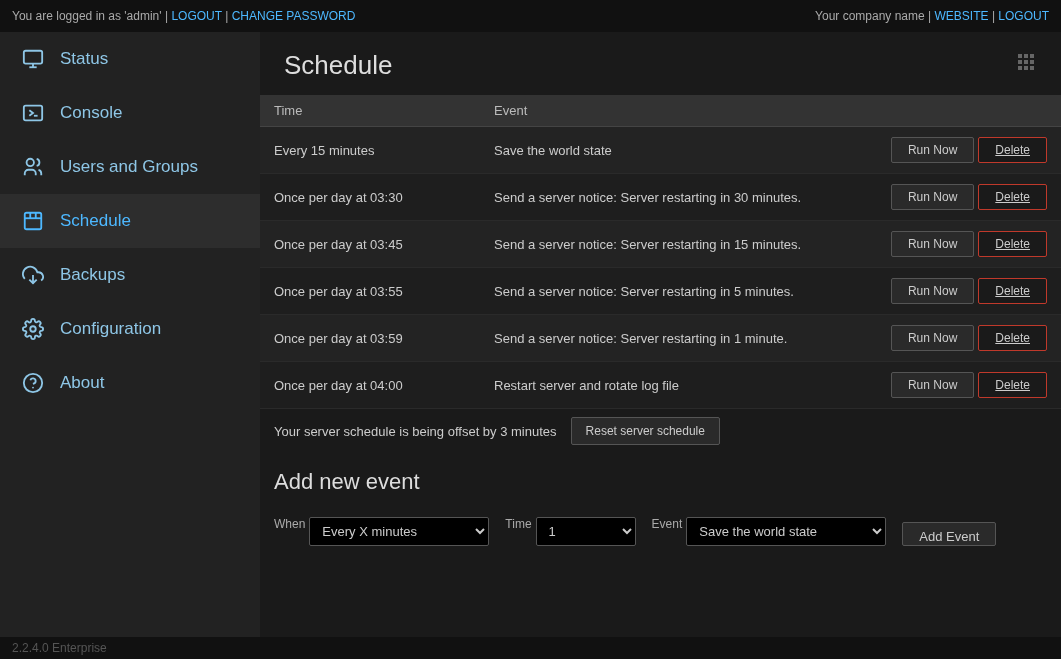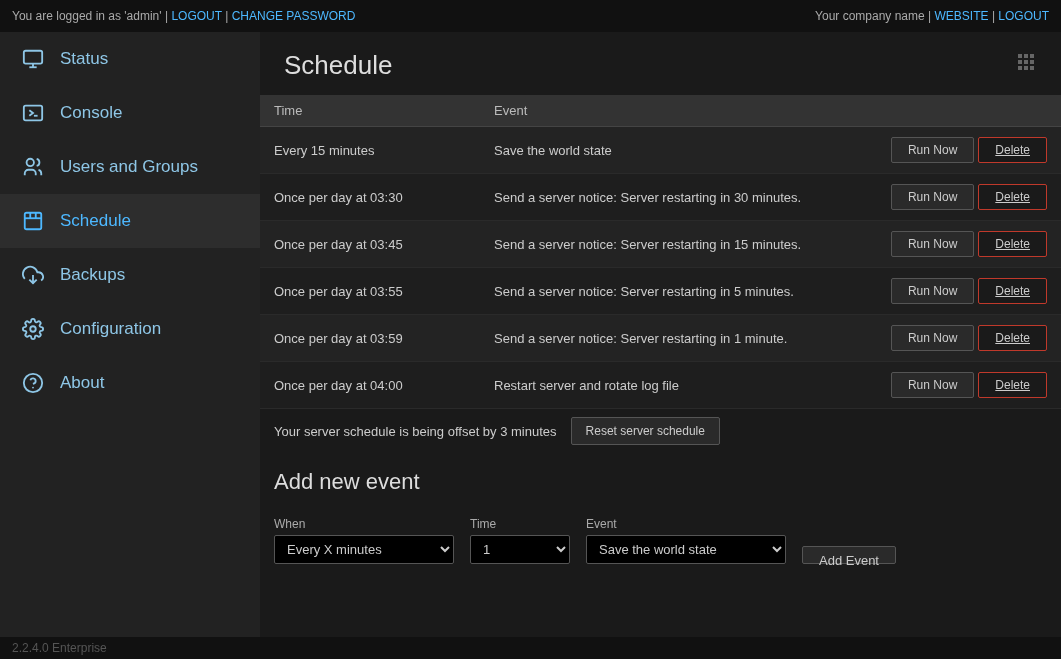--- a/index.html
+++ b/index.html
@@ -163,21 +163,20 @@
       margin-bottom: 22px;
     }
     .add-event-form {
       display: flex;
       align-items: flex-end;
       gap: 16px;
       flex-wrap: wrap;
     }
     .form-field {
       display: flex;
-      flex-direction: column;
       gap: 4px;
     }
     .form-label {
       color: #aaa;
       font-size: 12px;
     }
     .form-select {
       background: #000000;
       color: #ccc;
       border: 1px solid #555;
@@ -188,21 +187,21 @@
       appearance: auto;
     }
     .btn-add {
       background: #2a2a2a;
       color: #ccc;
       border: 1px solid #555;
       padding: 6px 16px;
       cursor: pointer;
       font-size: 13px;
       border-radius: 2px;
-      height: 18px;
+      height: 24px;
     }
 
     
     #footer {
       position: fixed;
       bottom: 0;
       right: 0;
       padding: 4px 12px;
       font-size: 12px;
       color: #555;

